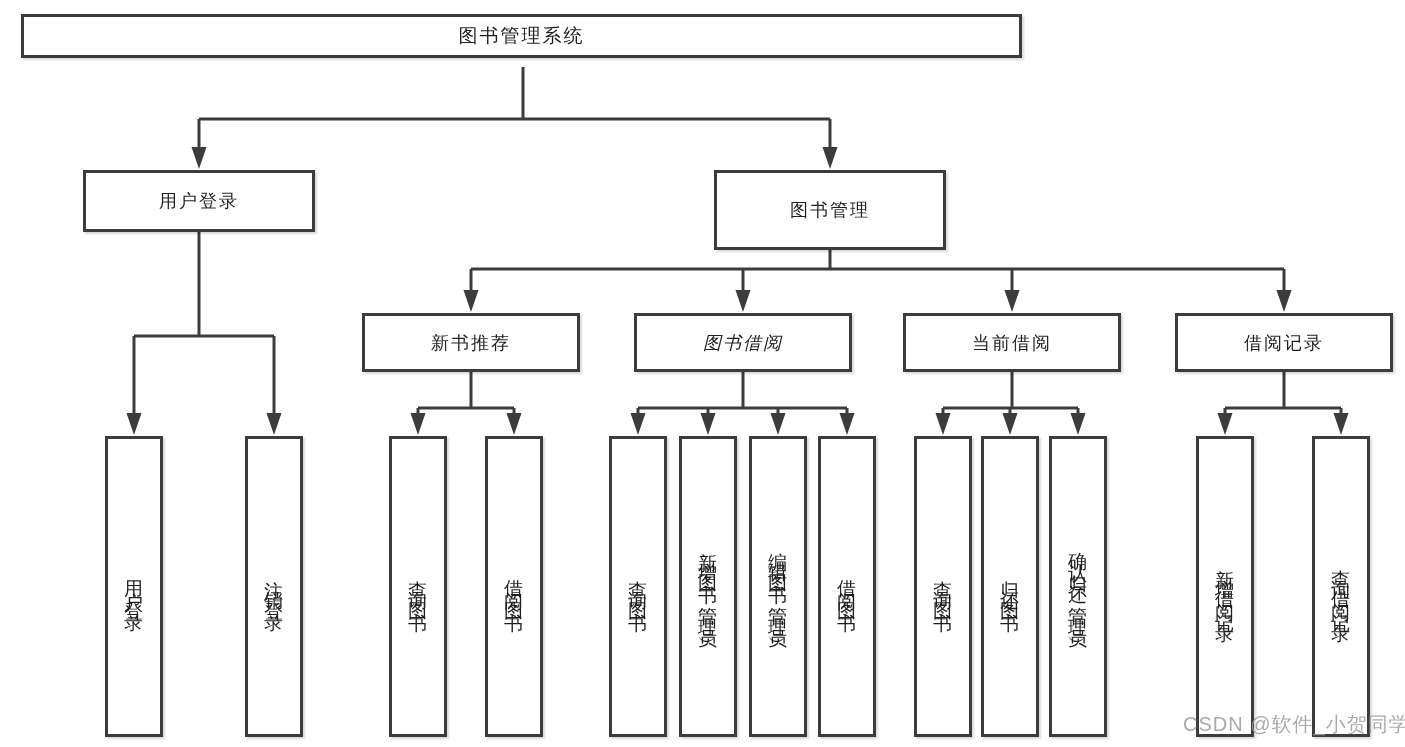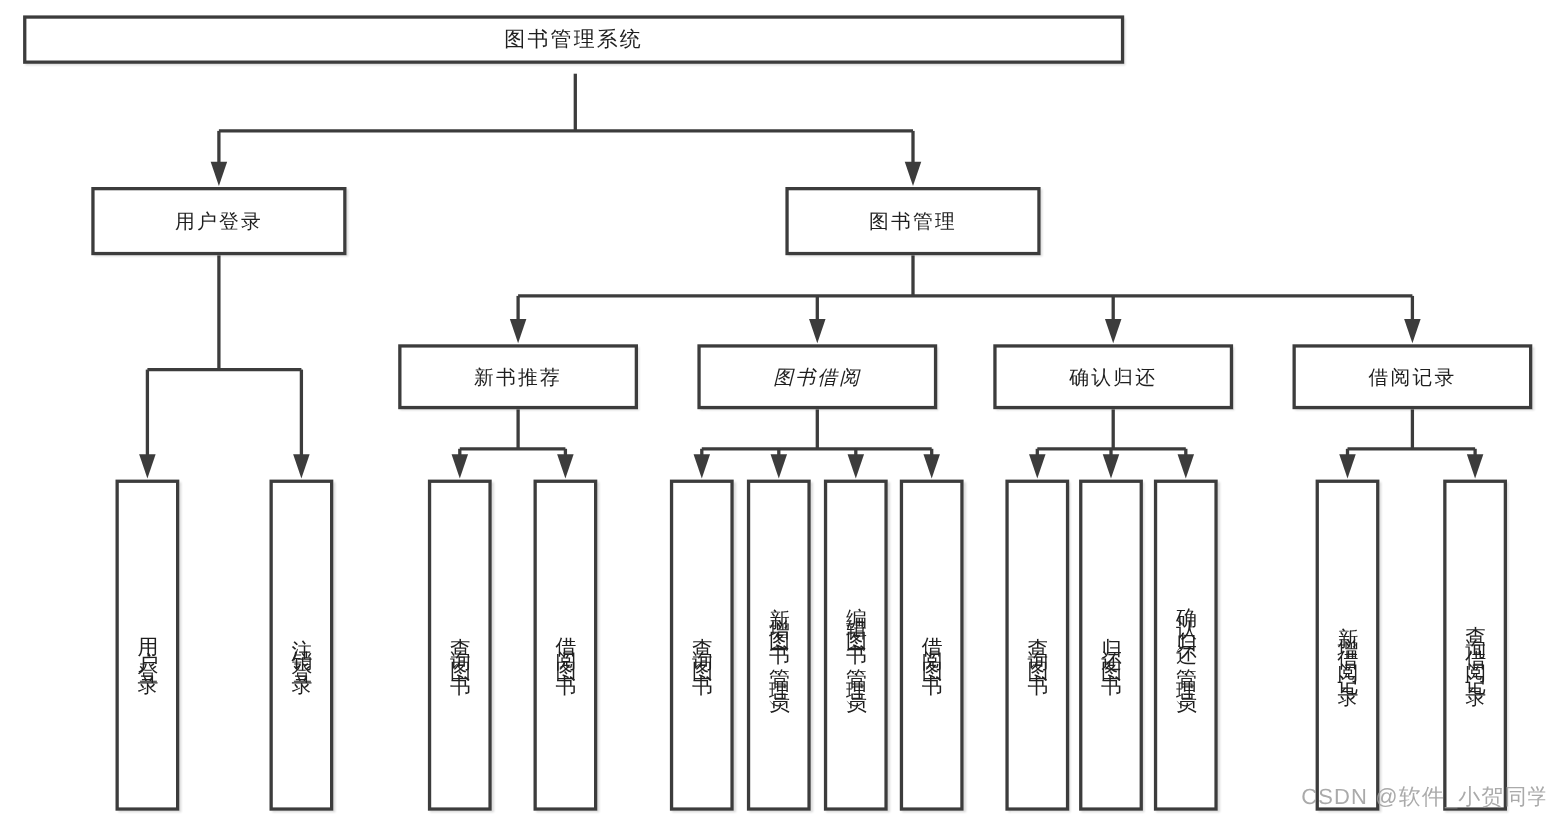--- a/index.html
+++ b/index.html
@@ -123,32 +123,32 @@
     </g>
   </svg>
 
   <div class="node hnode root-node" style="left:21px; top:14px; width:1001px; height:44px;">
     <span>图书管理系统</span>
   </div>
 
   <div class="node hnode" style="left:83px; top:170px; width:232px; height:62px;">
     <span>用户登录</span>
   </div>
-  <div class="node hnode" style="left:714px; top:170px; width:232px; height:62px;">
+  <div class="node hnode" style="left:714px; top:170px; width:232px; height:80px;">
     <span>图书管理</span>
   </div>
 
   <div class="node hnode" style="left:362px; top:313px; width:218px; height:59px;">
     <span>新书推荐</span>
   </div>
   <div class="node hnode" style="left:634px; top:313px; width:218px; height:59px;font-style:italic;">
     <span>图书借阅</span>
   </div>
   <div class="node hnode" style="left:903px; top:313px; width:218px; height:59px;">
-    <span>确认归还</span>
+    <span>当前借阅</span>
   </div>
   <div class="node hnode" style="left:1175px; top:313px; width:218px; height:59px;text-align:right;">
     <span>借阅记录</span>
   </div>
 
   <div class="node vnode" style="left:105px; top:436px; width:58px; height:301px;">
     <span class="vtext">用户登录</span>
   </div>
   <div class="node vnode" style="left:245px; top:436px; width:58px; height:301px;">
     <span class="vtext">注销登录</span>

